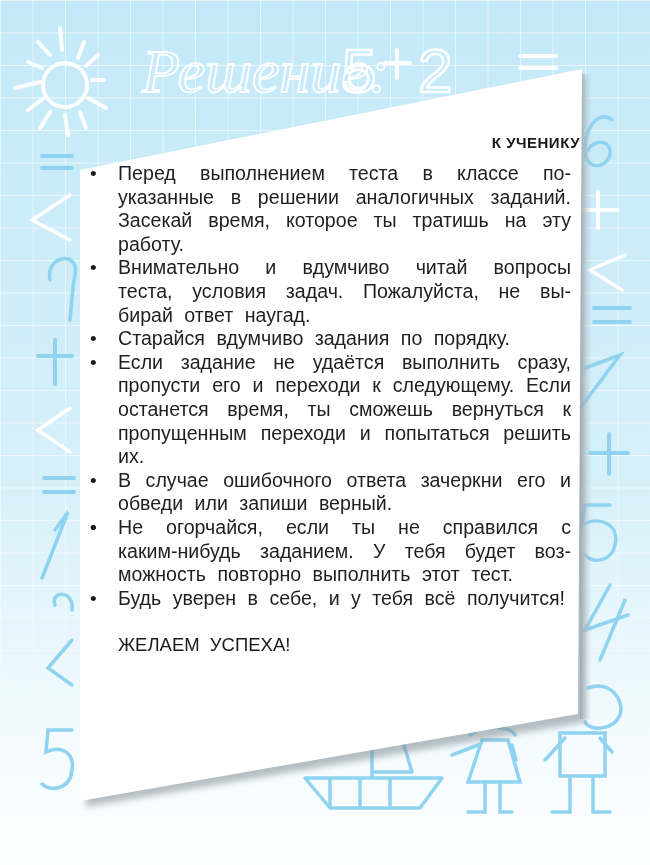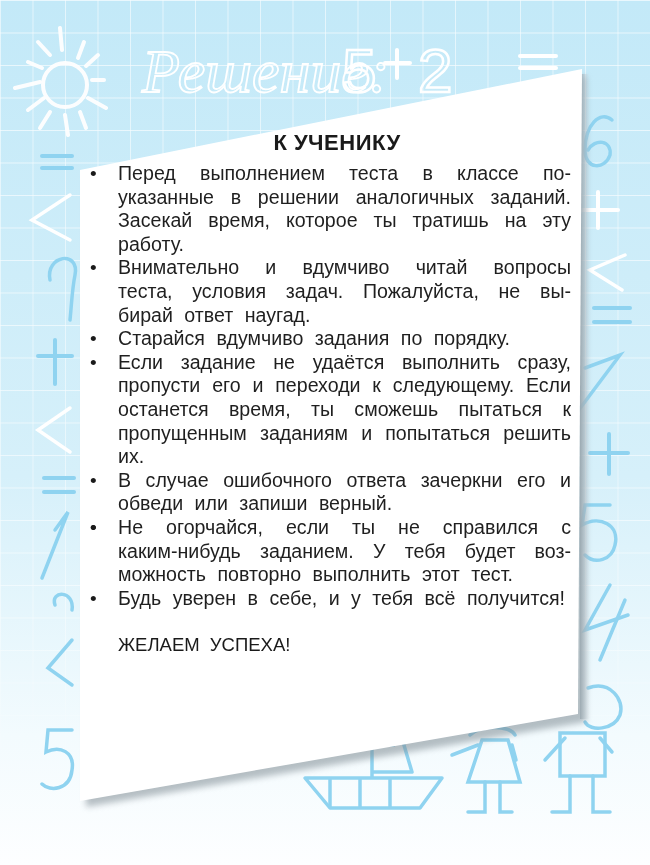--- a/index.html
+++ b/index.html
@@ -1,20 +1,20 @@
 <!DOCTYPE html>
 <html><head>
 <meta charset="utf-8">
 <style>
   html, body { margin:0; padding:0; }
   body { width:650px; height:865px; position:relative; overflow:hidden; background:#fdfeff; font-family:"Liberation Sans", sans-serif; }
   .bg { position:absolute; left:0; top:0; width:650px; height:865px; }
   .card-shadow { position:absolute; left:0; top:0; width:650px; height:865px; }
   .content { position:absolute; left:80px; top:130px; width:500px; }
-  .title { text-align:center; font-weight:bold; font-size:22px; letter-spacing:0.5px; color:#1a1a1a; margin:0 0 6px 0; padding-left:14px; height:26px; line-height:26px; }
+  .title { text-align:right; font-weight:bold; font-size:15px; letter-spacing:0.5px; color:#1a1a1a; margin:0 0 6px 0; padding-left:14px; height:26px; line-height:26px; }
   ul.rules { list-style:none; margin:0; padding:0; }
   ul.rules li { position:relative; padding-left:38px; padding-right:9px; font-size:19.6px; line-height:23.6px; color:#1f1f1f; text-align:justify; word-spacing:6px; hyphens:manual; margin:0; }
   ul.rules li .bullet { position:absolute; left:10px; top:0; font-size:19px; color:#1a1a1a; }
   .wish { padding-left:38px; font-size:18.5px; color:#1a1a1a; margin-top:24px; line-height:22px; word-spacing:5px; }
 </style>
 </head>
 <body>
 
 <svg class="bg" viewBox="0 0 650 865" xmlns="http://www.w3.org/2000/svg">
   <defs>
@@ -151,20 +151,20 @@
   <rect x="580" y="74" width="10" height="645" fill="url(#edge)" opacity="0.9"></rect>
   <polygon points="80,170 582,69 578,714 80,801" fill="#ffffff"></polygon>
 </svg>
 
 <div class="content">
   <h1 class="title">К УЧЕНИКУ</h1>
   <ul class="rules">
     <li><span class="bullet">•</span><span>Перед выполнением теста в классе по­указанные в решении аналогичных зада­ний. Засекай время, которое ты тратишь на эту работу.</span></li>
     <li><span class="bullet">•</span><span>Внимательно и вдумчиво читай вопросы теста, условия задач. Пожалуйста, не вы­бирай ответ наугад.</span></li>
     <li><span class="bullet">•</span><span>Старайся вдумчиво задания по порядку.</span></li>
-    <li><span class="bullet">•</span><span>Если задание не удаётся выполнить сра­зу, пропусти его и переходи к следующе­му. Если останется время, ты сможешь пытаться к пропущенным заданиям и по­пытаться решить их.</span></li>
+    <li><span class="bullet">•</span><span>Если задание не удаётся выполнить сра­зу, пропусти его и переходи к следующе­му. Если останется время, ты сможешь вернуться к пропущенным переходи и по­пытаться решить их.</span></li>
     <li><span class="bullet">•</span><span>В случае ошибочного ответа зачеркни его и обведи или запиши верный.</span></li>
     <li><span class="bullet">•</span></li>
     <li><span class="bullet">•</span><span>Не огорчайся, если ты не справился с каким-нибудь заданием. У тебя будет воз­можность повторно выполнить этот тест.</span></li>
     <li><span class="bullet">•</span><span>Будь уверен в себе, и у тебя всё полу­чится!</span></li>
   </ul>
   <div class="wish">ЖЕЛАЕМ УСПЕХА!</div>
 </div>
 
 </body></html>

